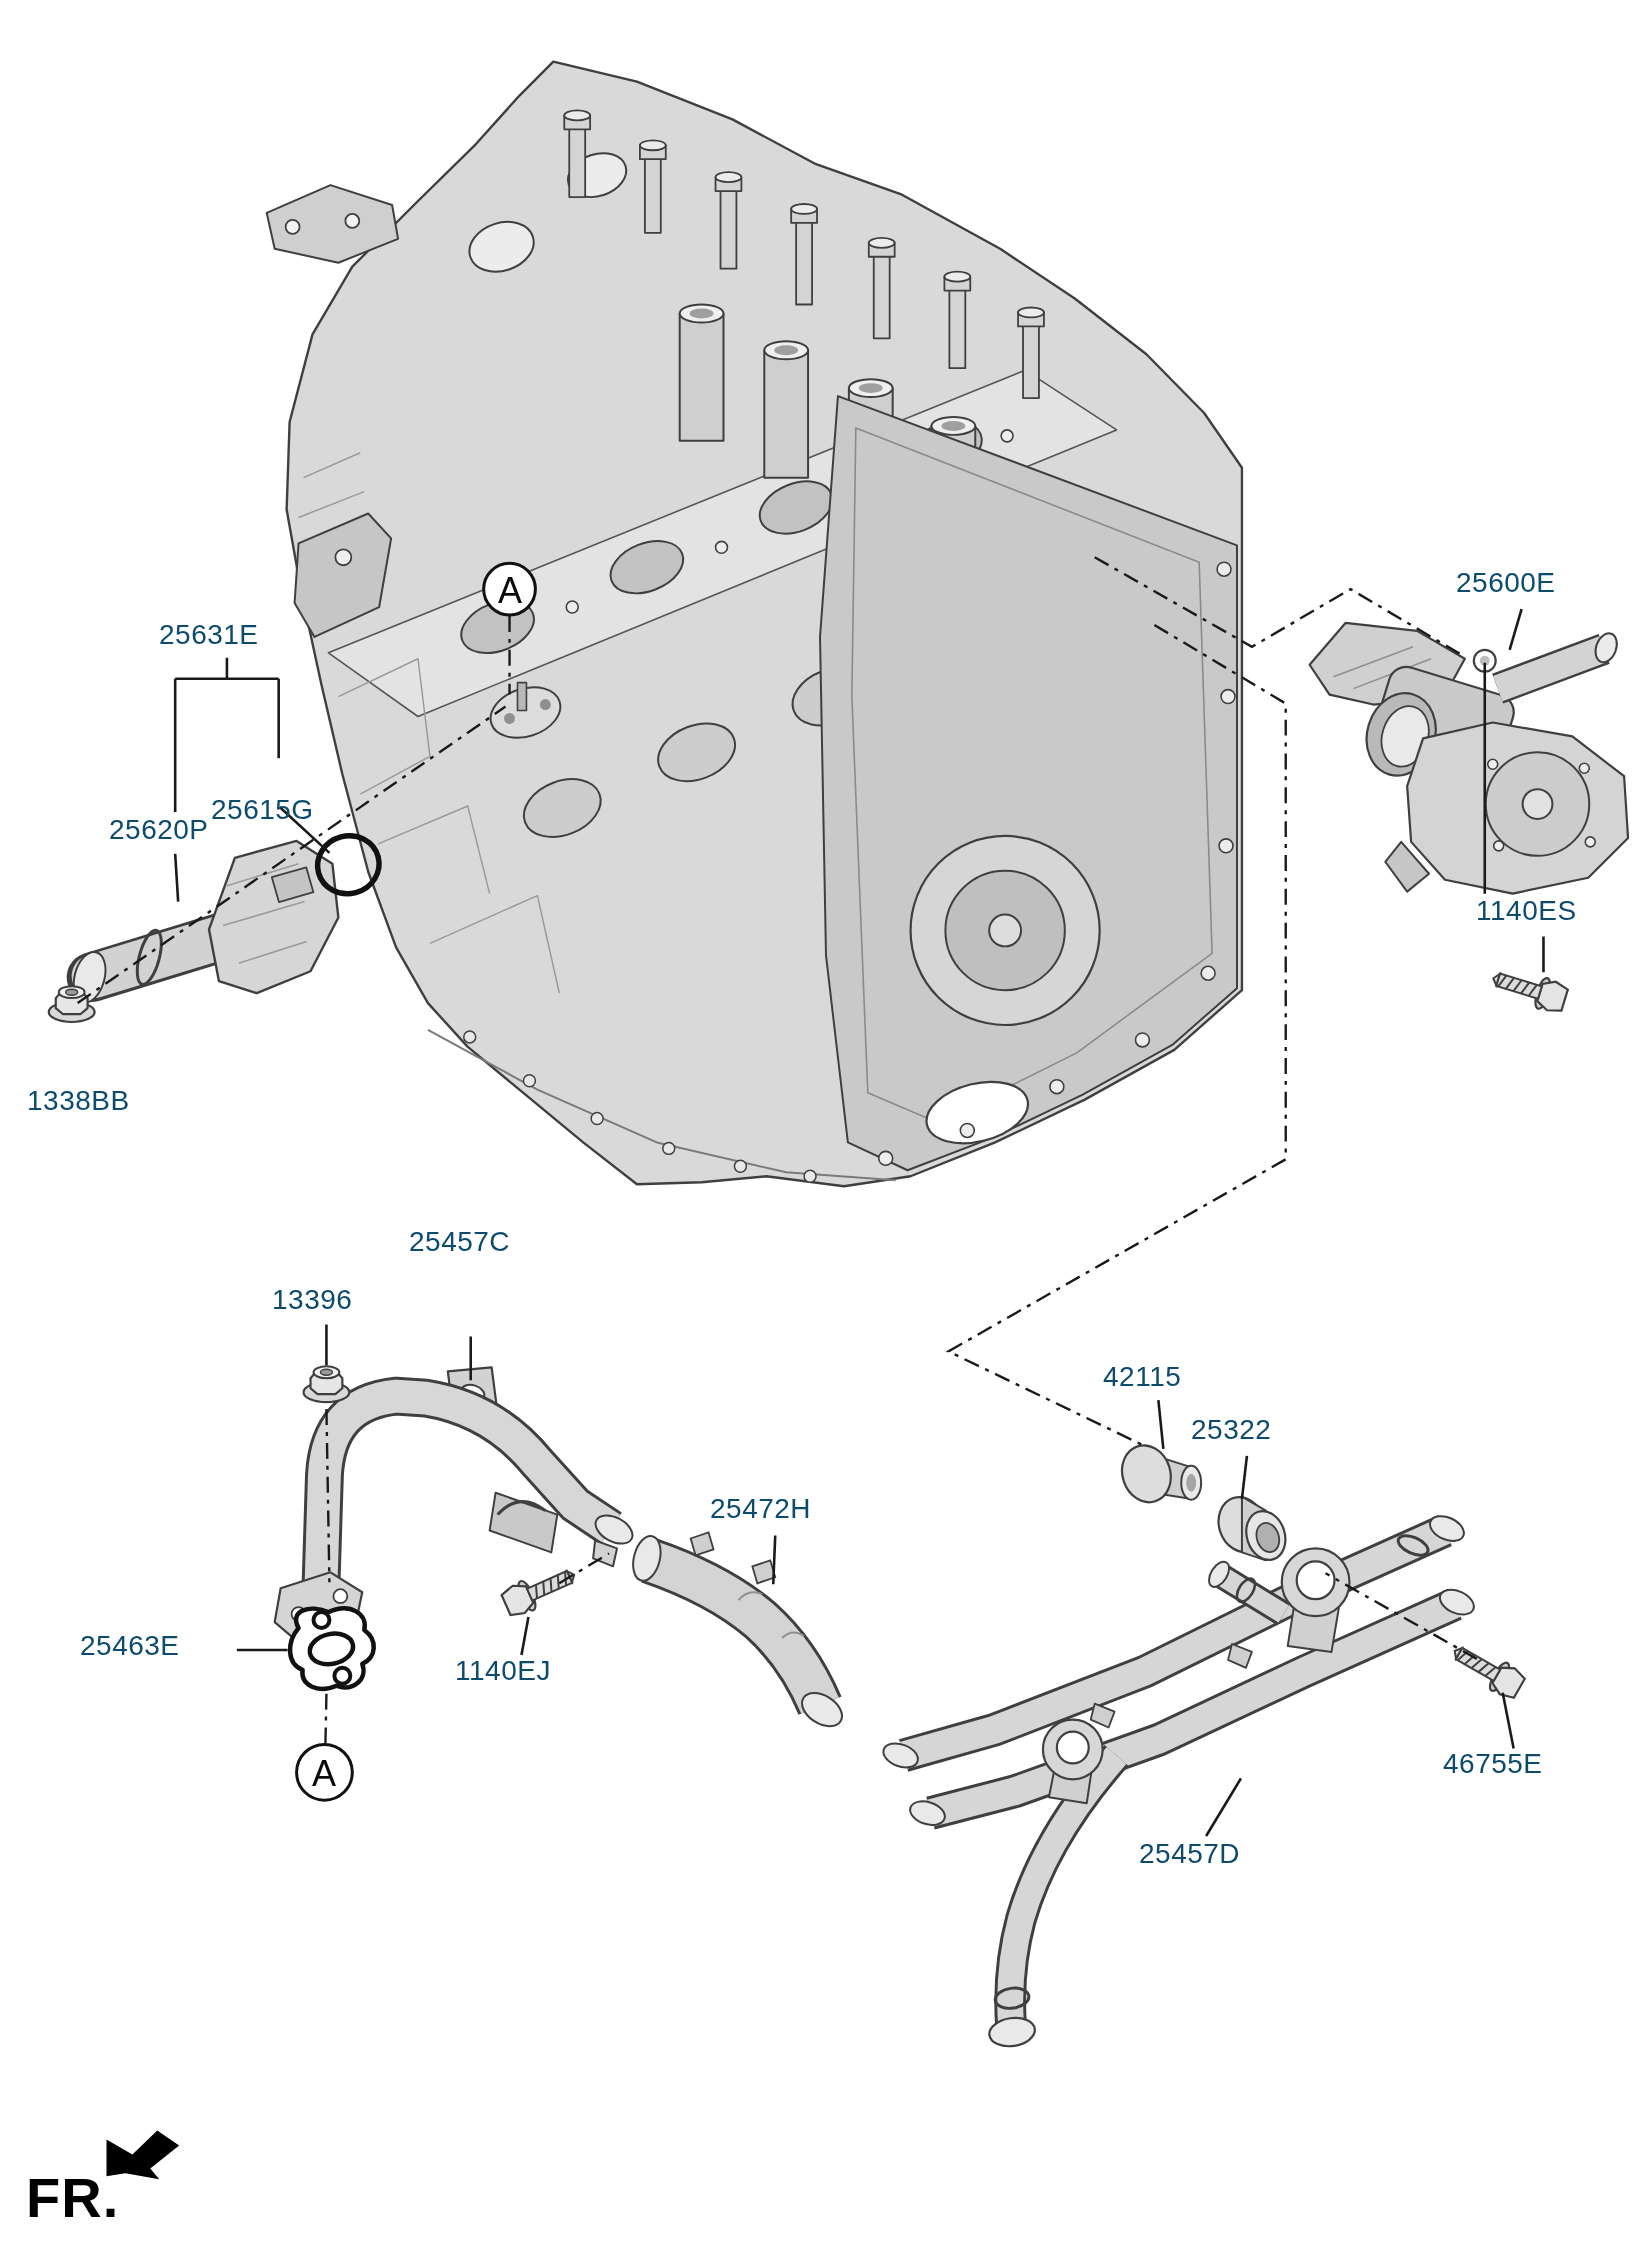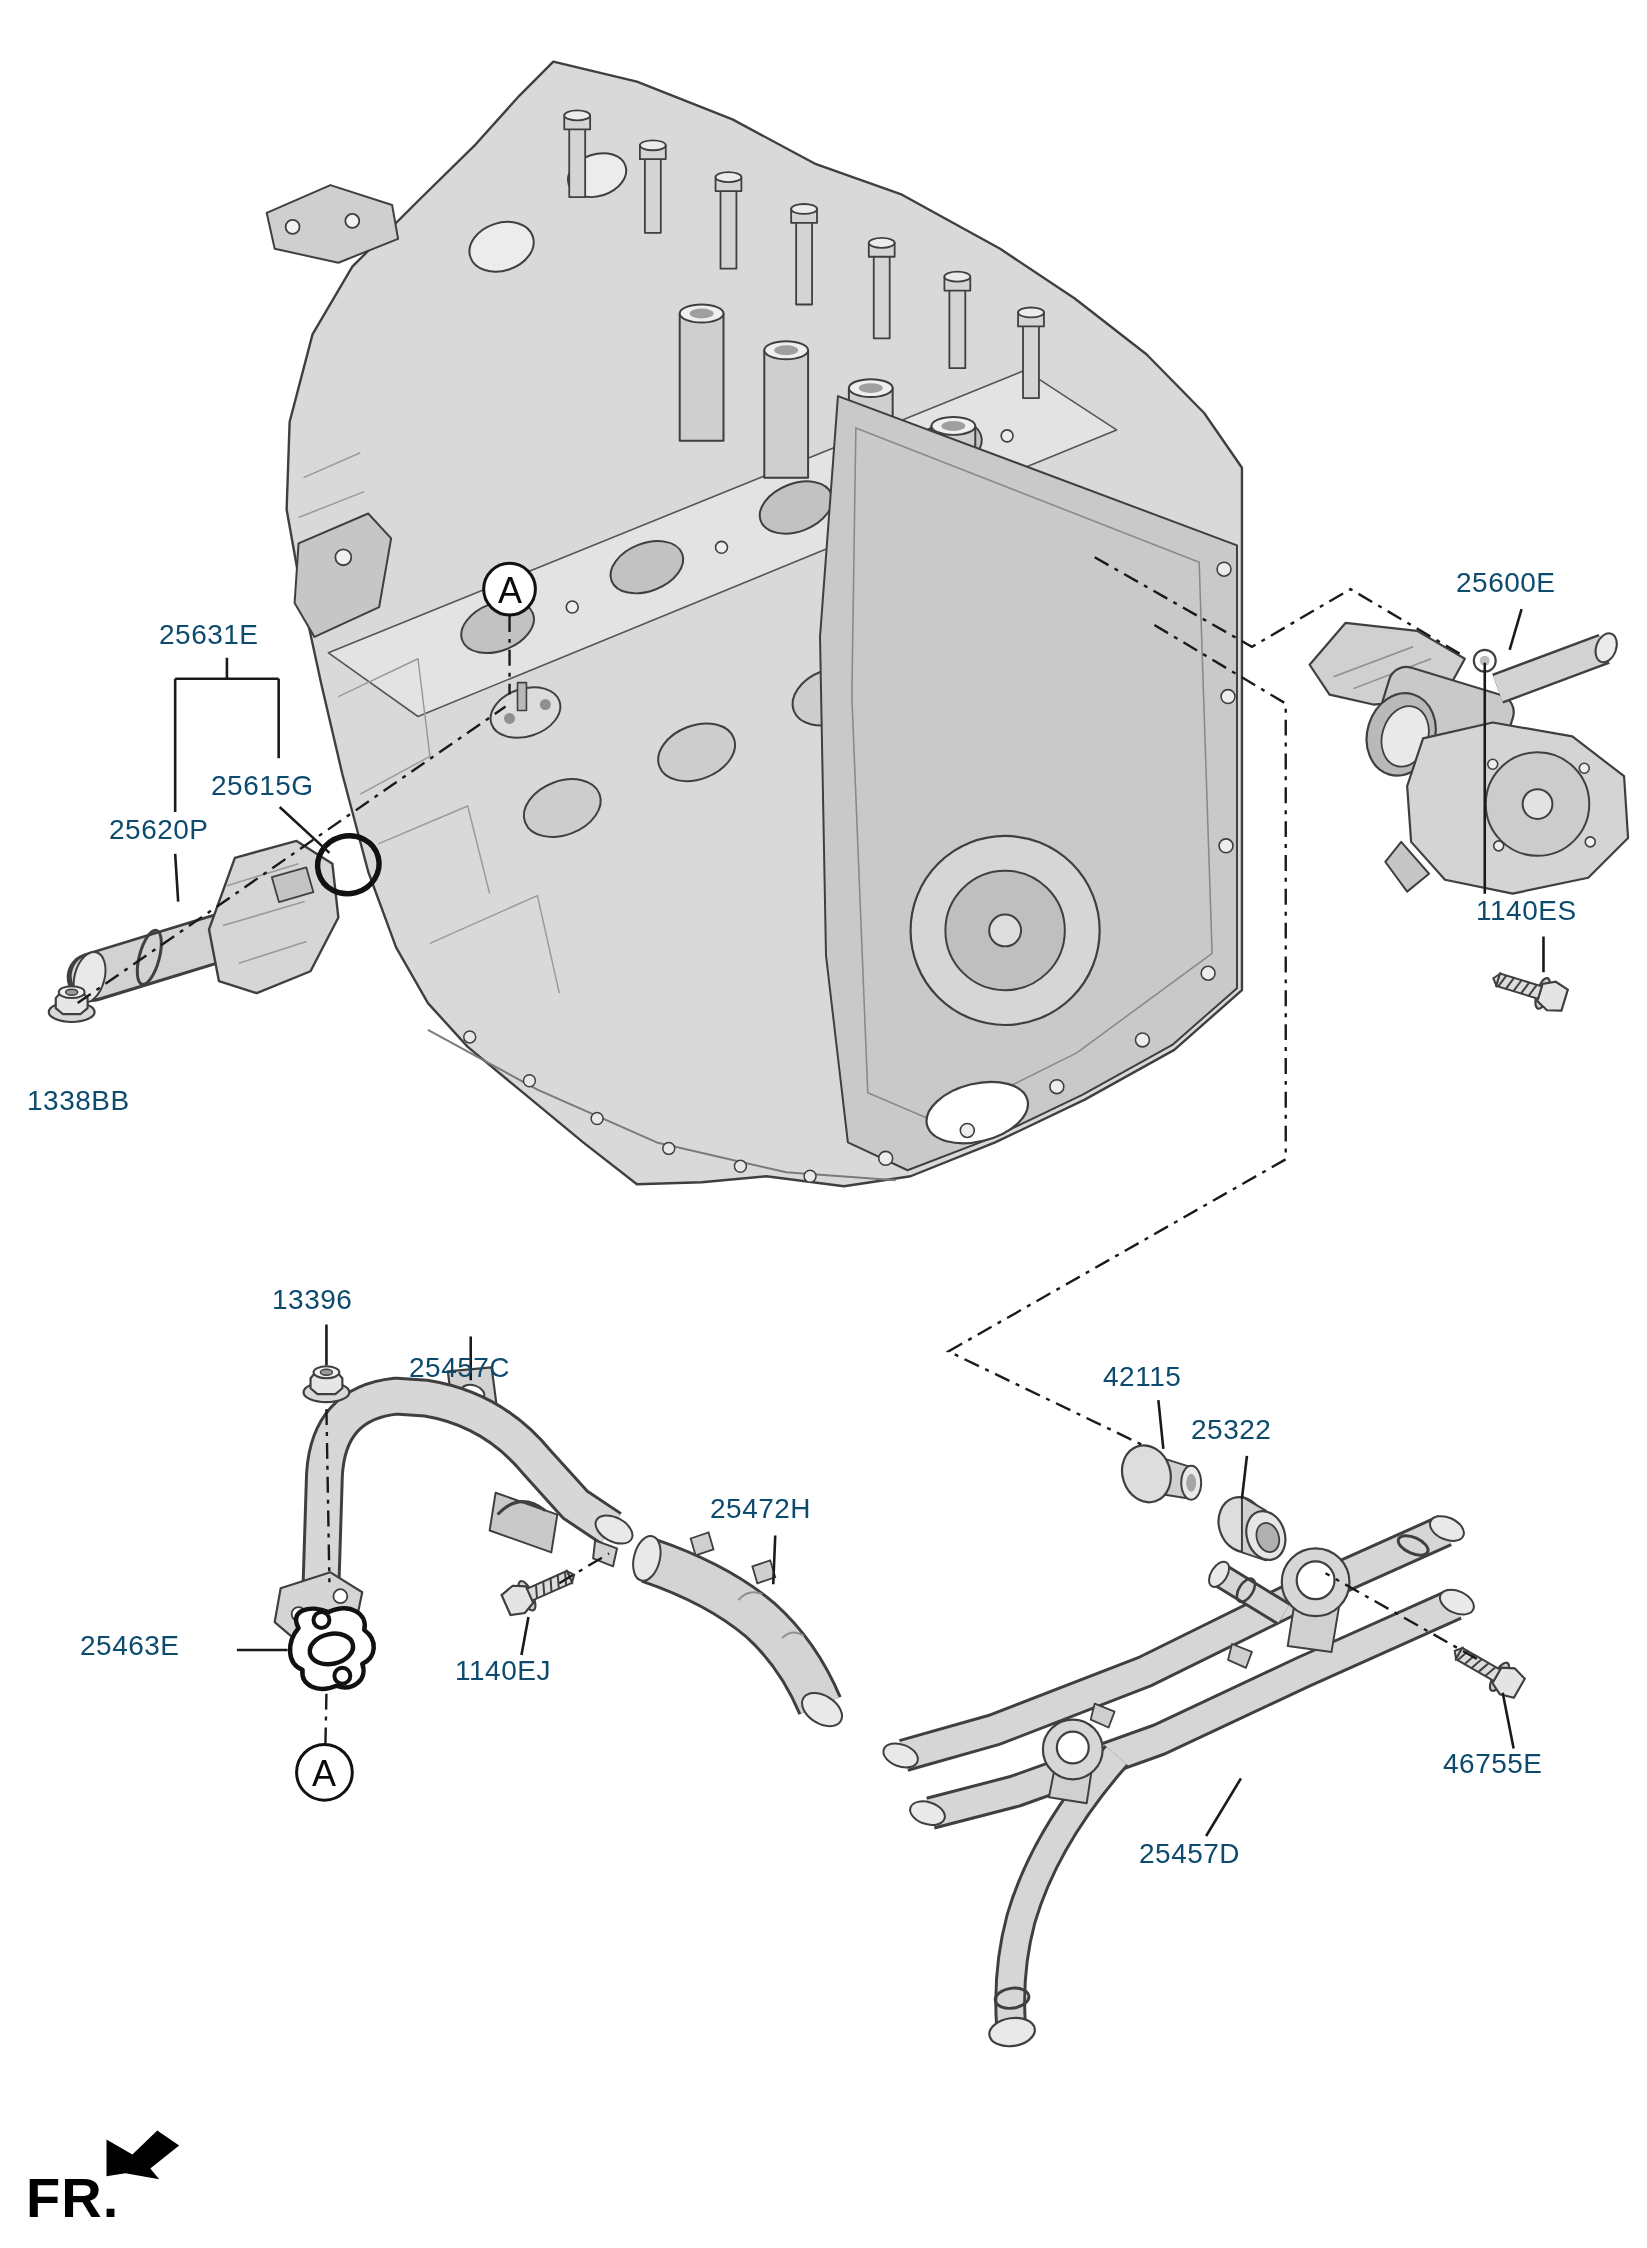--- a/index.html
+++ b/index.html
@@ -355,27 +355,27 @@
 
     <g fill="#ffffff" stroke="#111" stroke-width="3">
       <circle cx="512" cy="592" r="26"></circle>
       <circle cx="326" cy="1781" r="28"></circle>
     </g>
 
     <path d="M 107,2150 L 133,2165 L 158,2141 L 180,2156 L 151,2179 L 160,2190 L 126,2184 L 107,2187 Z" fill="#000"></path>
   </svg>
 
   <div class="lbl" style="left:159px;top:621px">25631E</div>
-  <div class="lbl" style="left:211px;top:772px">25615G</div>
+  <div class="lbl" style="left:211px;top:796px">25615G</div>
   <div class="lbl" style="left:109px;top:816px">25620P</div>
   <div class="lbl" style="left:27px;top:1087px">1338BB</div>
   <div class="lbl" style="left:1456px;top:569px">25600E</div>
   <div class="lbl" style="left:1476px;top:897px">1140ES</div>
   <div class="lbl" style="left:272px;top:1286px">13396</div>
-  <div class="lbl" style="left:409px;top:1354px">25457C</div>
+  <div class="lbl" style="left:409px;top:1228px">25457C</div>
   <div class="lbl" style="left:80px;top:1632px">25463E</div>
   <div class="lbl" style="left:455px;top:1657px">1140EJ</div>
   <div class="lbl" style="left:710px;top:1495px">25472H</div>
   <div class="lbl" style="left:1103px;top:1363px">42115</div>
   <div class="lbl" style="left:1191px;top:1416px">25322</div>
   <div class="lbl" style="left:1443px;top:1750px">46755E</div>
   <div class="lbl" style="left:1139px;top:1840px">25457D</div>
 
   <div class="marker" style="left:488px;top:573px">A</div>
   <div class="marker" style="left:302px;top:1756px">A</div>

